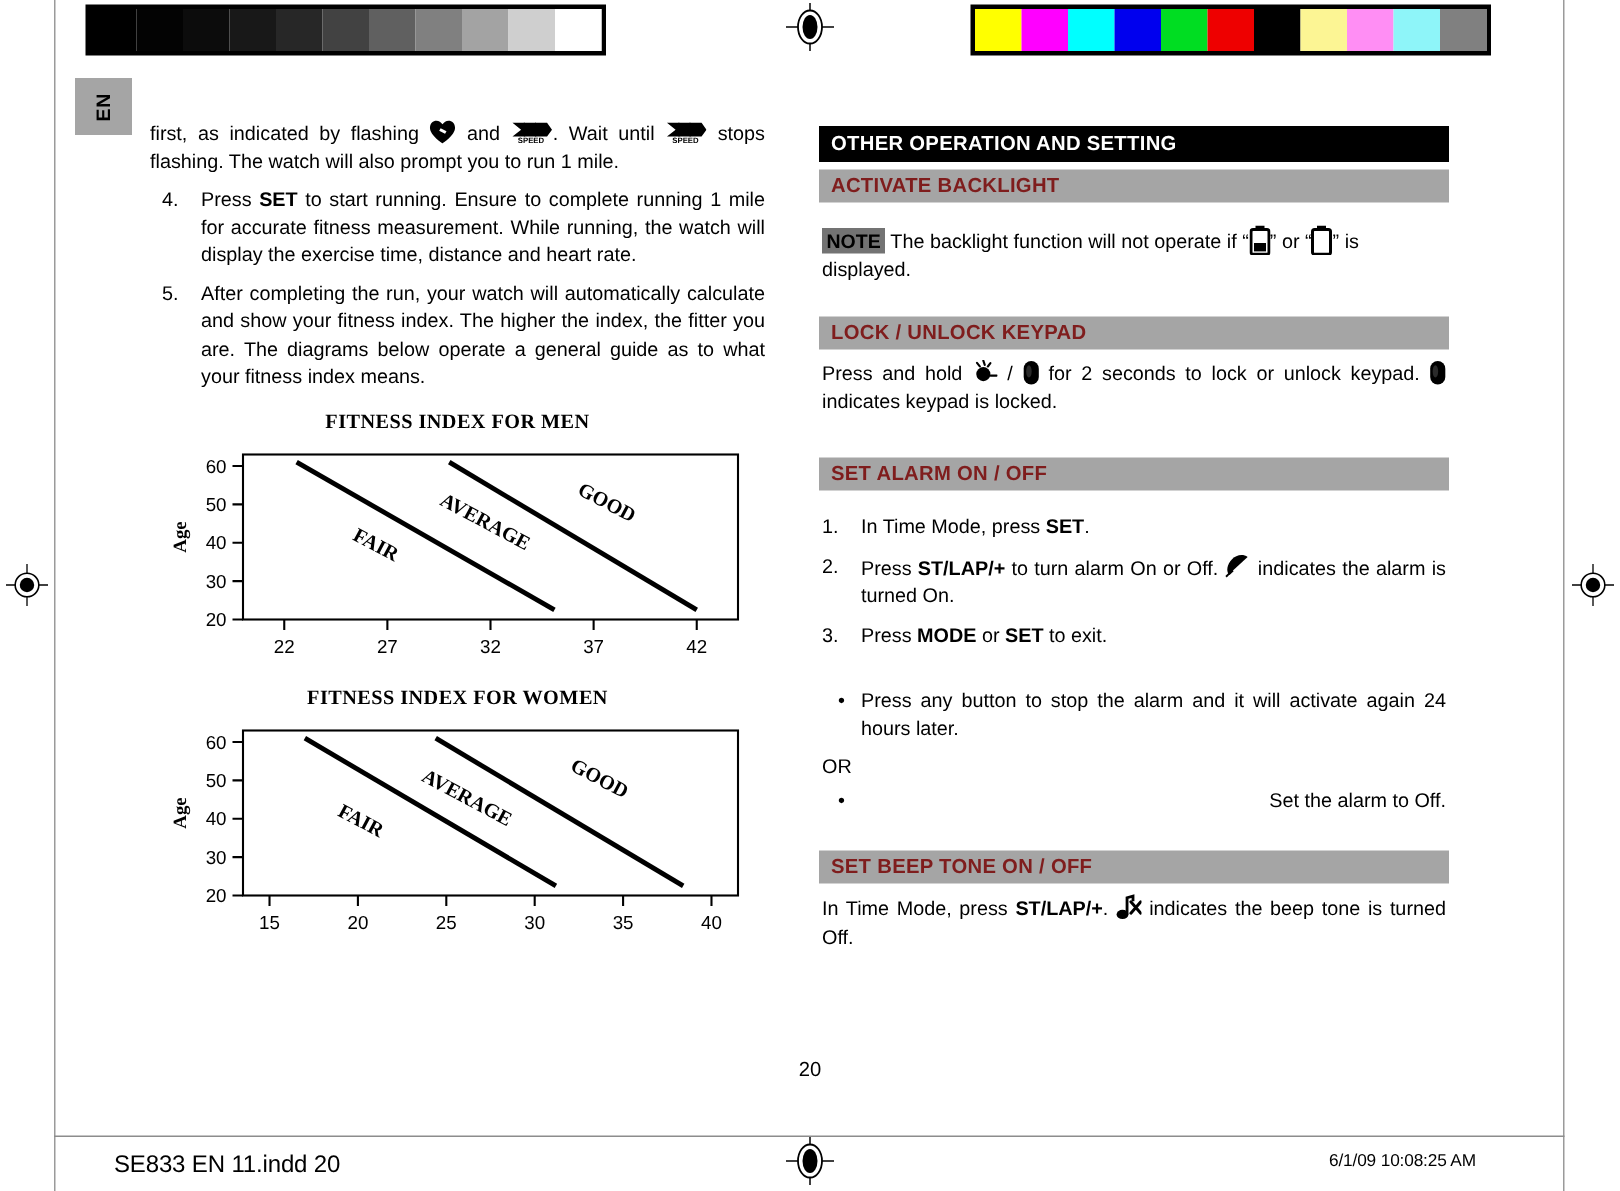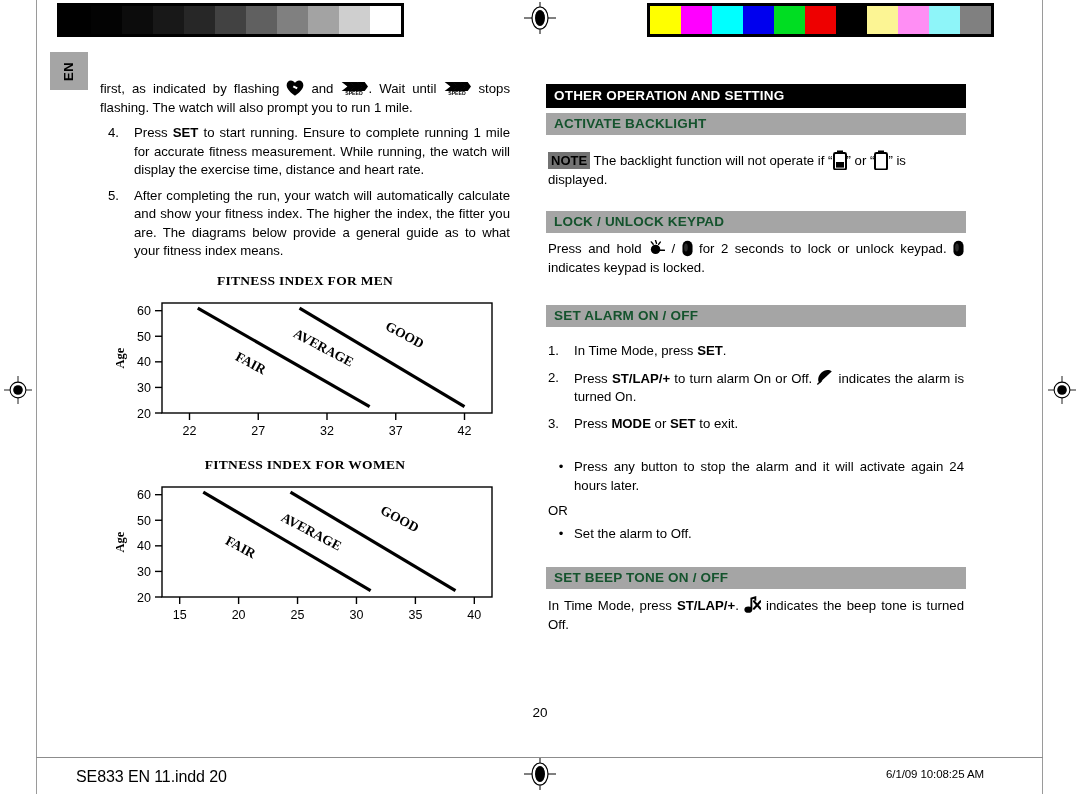--- a/index.html
+++ b/index.html
@@ -59,21 +59,21 @@
   .ico-batt{width:14px;height:20px;vertical-align:-5px;}
   .ico-bell{width:18px;height:17px;vertical-align:-3px;}
   .ico-mute{width:17px;height:18px;vertical-align:-4px;}
 
   
   .hdr-black{
     background:#000;color:#fff;font-weight:bold;font-size:13.5px;
     padding:4px 8px 5px 8px;letter-spacing:.2px;
   }
   .hdr-gray{
-    background:#a5a5a5;color:#14532d;font-weight:bold;font-size:13.5px;
+    background:#a5a5a5;color:#7f1d1d;font-weight:bold;font-size:13.5px;
     padding:3px 8px 4px 8px;letter-spacing:.2px;
   }
   .sec{margin-bottom:0;}
   .sec-body{padding:7px 2px 0 2px;}
   .note-tag{
     background:#737373;font-weight:bold;font-size:13px;padding:1px 3px;
   }
   .bullet-item{display:flex;font-size:13.2px;line-height:18.5px;margin-top:4px;}
   .bullet-dot{width:26px;flex:0 0 26px;text-align:center;}
   .bullet-body{flex:1;text-align:justify;}
@@ -185,21 +185,21 @@
         </svg><span> stops flashing. The watch will also prompt you to run 1 mile.</span>
     </p>
 
     <div class="list-item">
       <div class="list-num">4.</div>
       <div class="list-body"><span>Press </span><b>SET</b><span> to start running. Ensure to complete running 1 mile for accurate fitness measurement. While running, the watch will display the exercise time, distance and heart rate.</span></div>
     </div>
 
     <div class="list-item">
       <div class="list-num">5.</div>
-      <div class="list-body">After completing the run, your watch will automatically calculate and show your fitness index. The higher the index, the fitter you are. The diagrams below provide a general guide as to what your fitness index means.</div>
+      <div class="list-body">After completing the run, your watch will automatically calculate and show your fitness index. The higher the index, the fitter you are. The diagrams below operate a general guide as to what your fitness index means.</div>
     </div>
 
     <div class="chart-block">
       <div class="chart-title">FITNESS INDEX FOR MEN</div>
       <svg class="chart-svg" id="chart-men-svg" width="390" height="150" viewBox="0 0 390 150">
           <rect x="52" y="8" width="330" height="110" fill="none" stroke="#000" stroke-width="1.4"></rect>
           <line x1="45" y1="118" x2="52" y2="118" stroke="#000" stroke-width="1.4"></line>
           <text x="41" y="122.5" text-anchor="end" font-family="Liberation Sans, sans-serif" font-size="12.5" fill="#000">20</text>
           <line x1="45" y1="92.4186046511628" x2="52" y2="92.4186046511628" stroke="#000" stroke-width="1.4"></line>
           <text x="41" y="96.9186046511628" text-anchor="end" font-family="Liberation Sans, sans-serif" font-size="12.5" fill="#000">30</text>
@@ -328,21 +328,21 @@
 
     <div class="sec" style="margin-top:14px;">
       <div class="sec-body">
         <div class="bullet-item">
           <div class="bullet-dot">•</div>
           <div class="bullet-body">Press any button to stop the alarm and it will activate again 24 hours later.</div>
         </div>
         <p class="para nojust" style="margin-top:7px;">OR</p>
         <div class="bullet-item">
           <div class="bullet-dot">•</div>
-          <div class="bullet-body" style="text-align:left;">Set the alarm to Off.</div>
+          <div class="bullet-body" style="text-align:right;margin-left:24px;">Set the alarm to Off.</div>
         </div>
       </div>
     </div>
 
     <div class="sec" style="margin-top:24px;">
       <div class="hdr-gray">SET BEEP TONE ON / OFF</div>
       <div class="sec-body">
         <p class="para"><span>In Time Mode, press </span><b>ST/LAP/+</b><span>. </span><svg class="ico ico-mute" viewBox="0 0 18 19">
               <ellipse cx="4.6" cy="14.4" rx="4.2" ry="3.3" fill="#000"></ellipse>
               <path d="M7.8 14.4 L7.8 2.6 L12 1.4 L12 5" stroke="#000" stroke-width="2" fill="none"></path>

